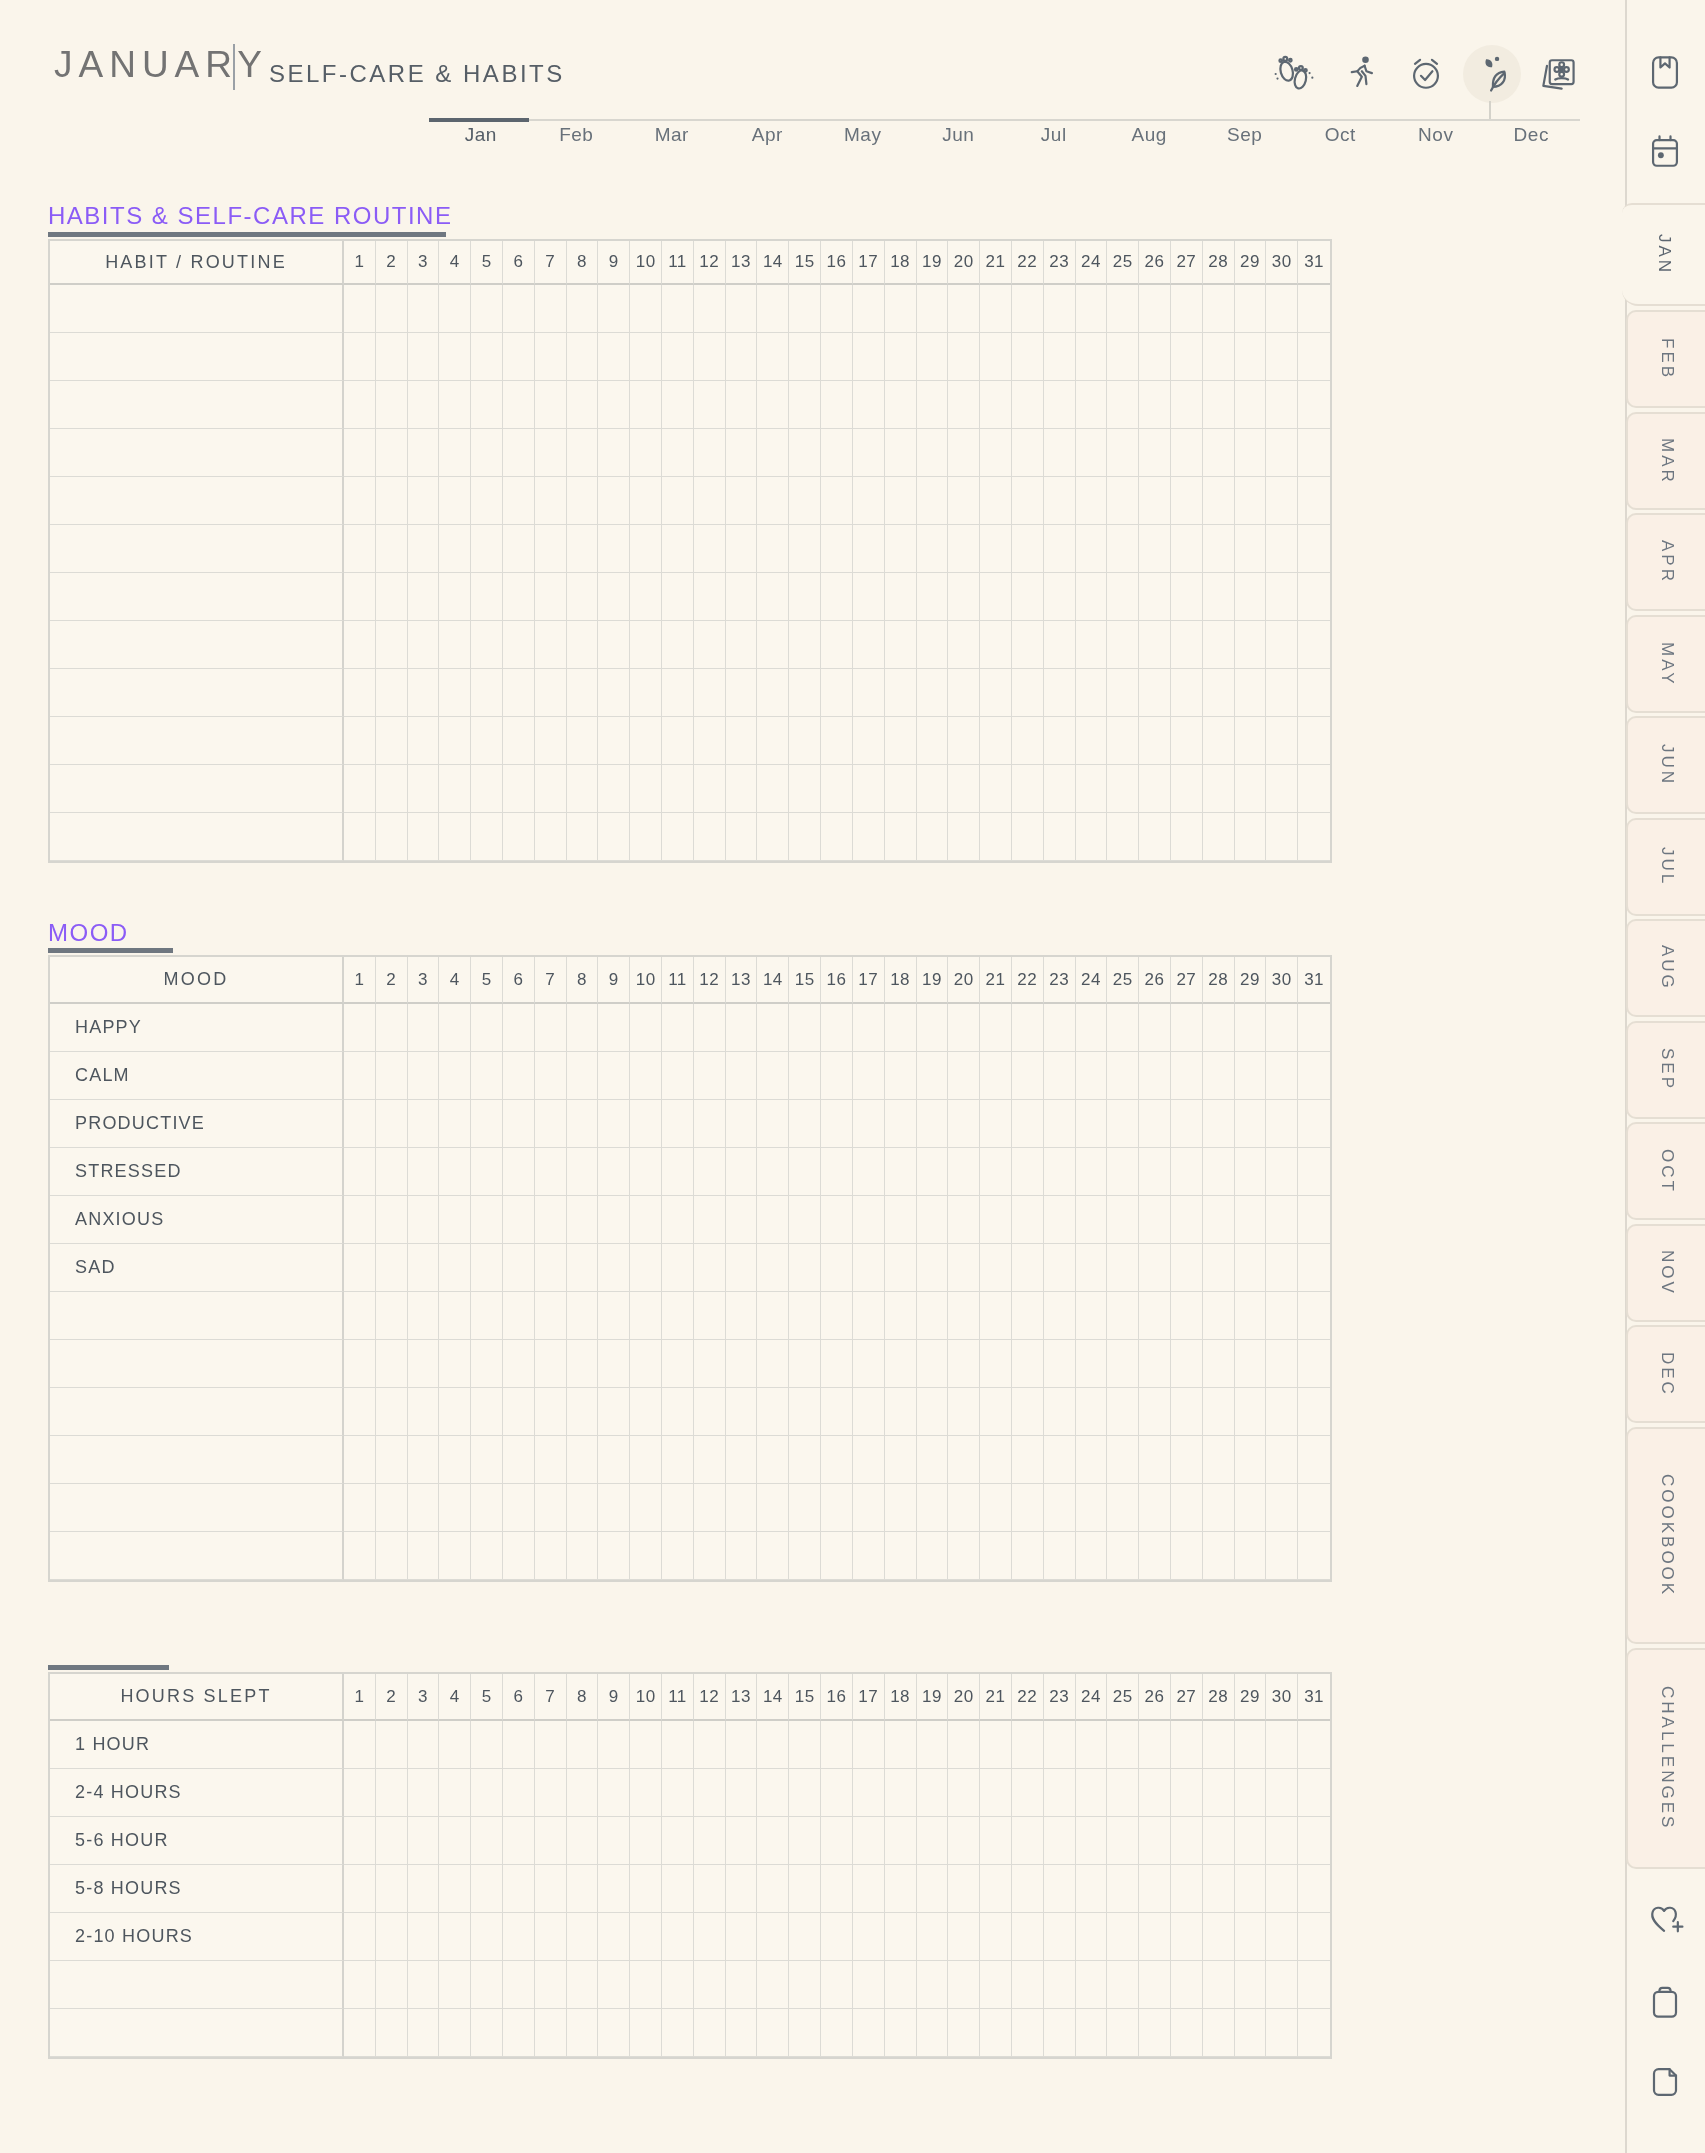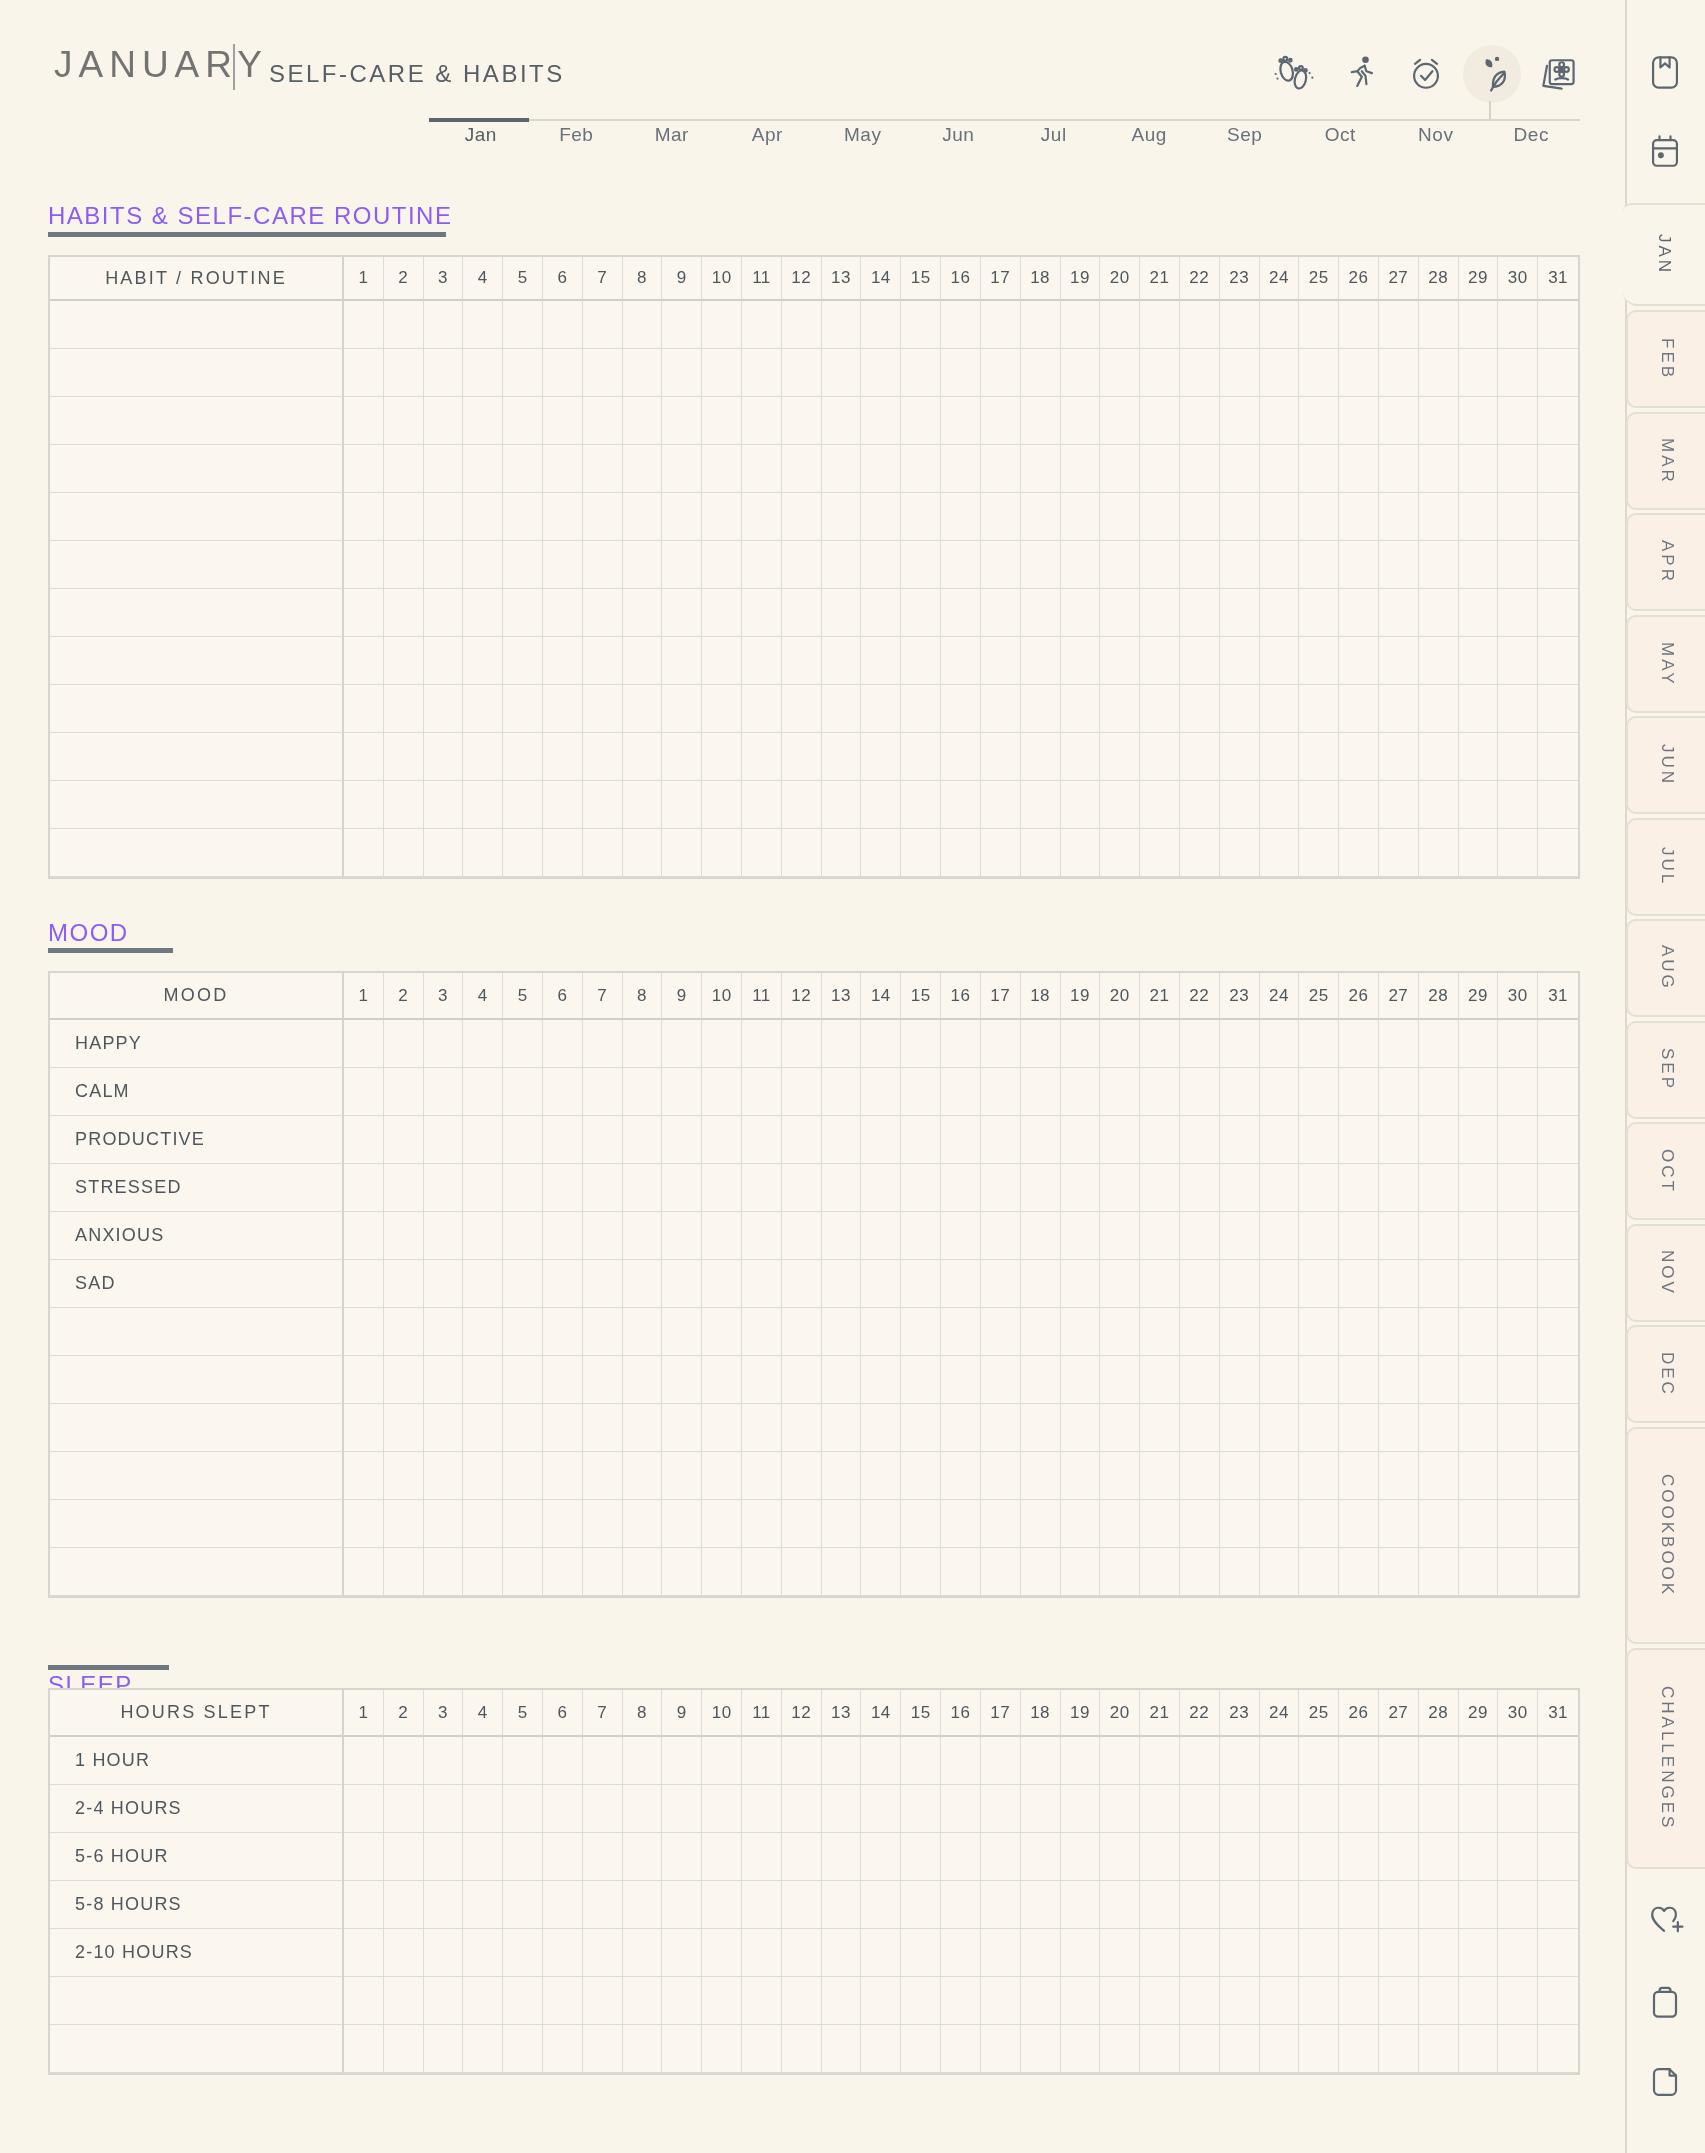--- a/index.html
+++ b/index.html
@@ -30,21 +30,21 @@
   .month-nav{left:433px;top:124px;width:1146px;display:flex;}
   .nav-month{width:96px;text-align:center;font-size:19px;color:#68717a;letter-spacing:0.5px;}
   .nav-month.active{color:#555e67;}
 
   
   .sec-title{font-size:24px;letter-spacing:1.5px;color:#8b5cf6;}
   .sec-underline{height:5px;background:#6f7780;}
 
   .ptable{
     background:#fbf7ee;border:2px solid #d6d5cf;box-sizing:border-box;
-    display:grid;width:1532px;margin-top:16px;
+    display:grid;width:1284px;
   }
   .pc{
     border-right:1.5px solid #dcdbd5;border-bottom:1.5px solid #dcdbd5;
     display:flex;align-items:center;justify-content:center;
     font-size:17px;color:#4e565e;box-sizing:border-box;min-width:0;
   }
   .pc:nth-child(32n){border-right:none;}
   .pc.lab{justify-content:flex-start;padding-left:25px;font-size:18px;letter-spacing:1.2px;border-right:2.5px solid #d4d3cd;}
   .pc.hd{border-bottom:2px solid #cfcec8;letter-spacing:0.5px;}
   .pc.hd.lab{justify-content:center;padding-left:0;letter-spacing:2.2px;}

